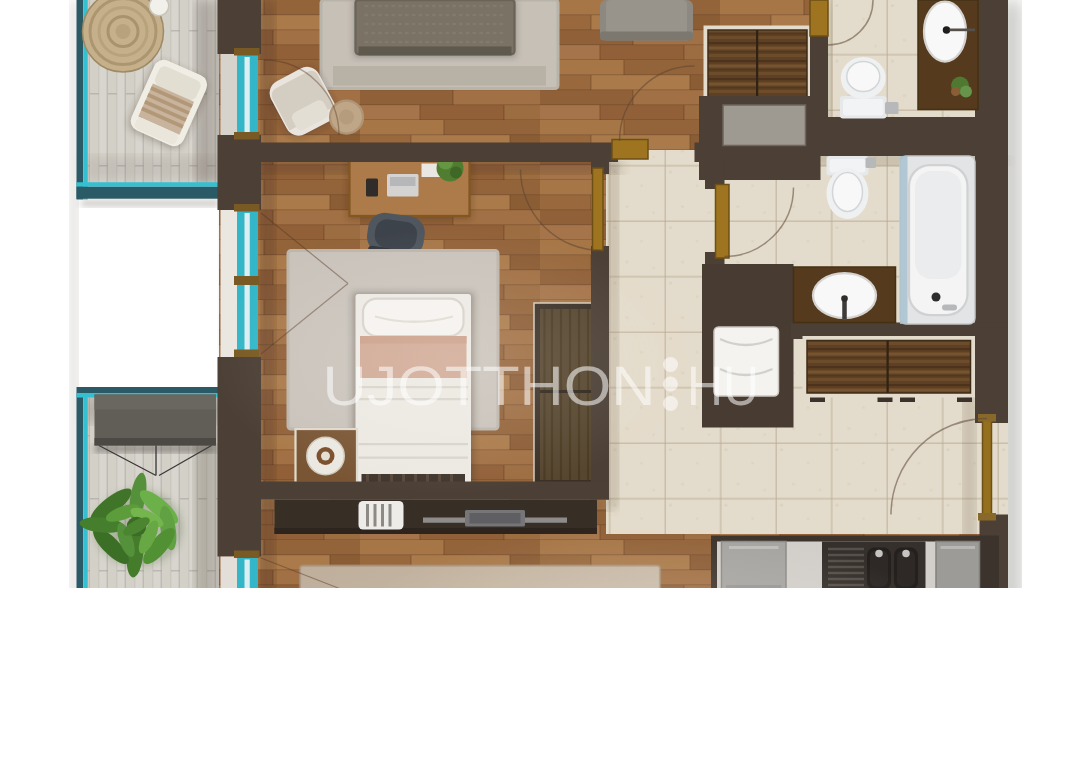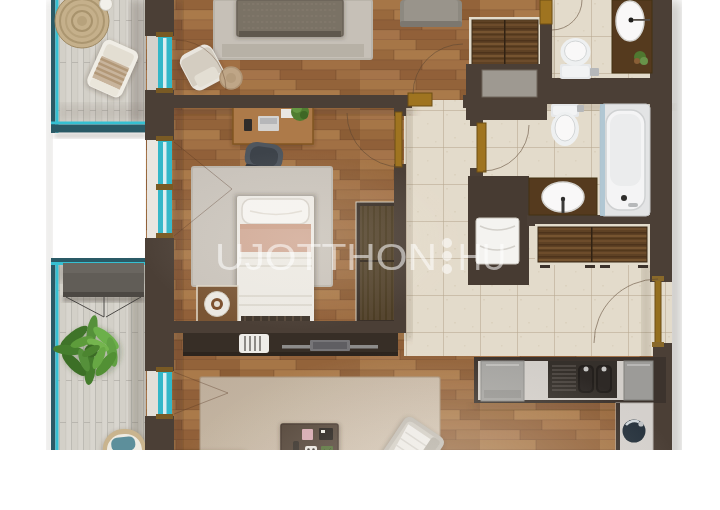--- a/index.html
+++ b/index.html
@@ -1,16 +1,16 @@
 <!DOCTYPE html>
 <html><head>
 <meta charset="utf-8">
 <style>
 html,body{margin:0;padding:0;background:#fff;}
-#plan{width:720px;height:450px;position:relative;overflow:hidden;font-family:"Liberation Sans",sans-serif;}
+#plan{width:720px;height:392px;position:relative;overflow:hidden;font-family:"Liberation Sans",sans-serif;}
 </style>
 </head>
 <body>
 <div id="plan">
 <svg width="720" height="510" viewBox="0 0 720 510">
 <defs>
 <pattern id="wood" width="120" height="40" patternUnits="userSpaceOnUse">
   <rect width="120" height="40" fill="#9e6c3d"></rect>
   <rect x="0" y="0" width="56" height="10" fill="#a97847"></rect>
   <rect x="56" y="0" width="64" height="10" fill="#956439"></rect>

